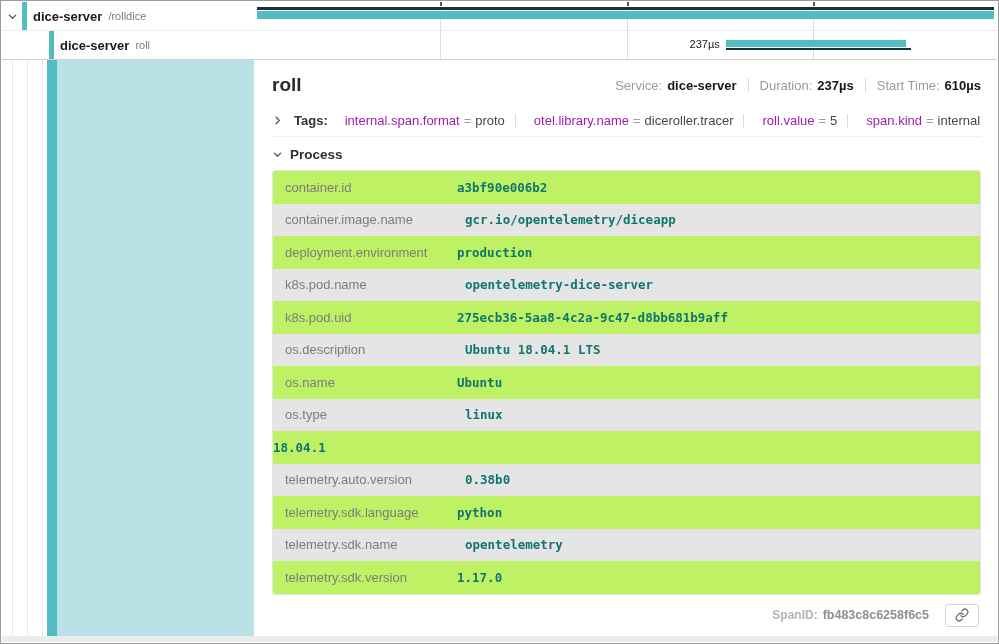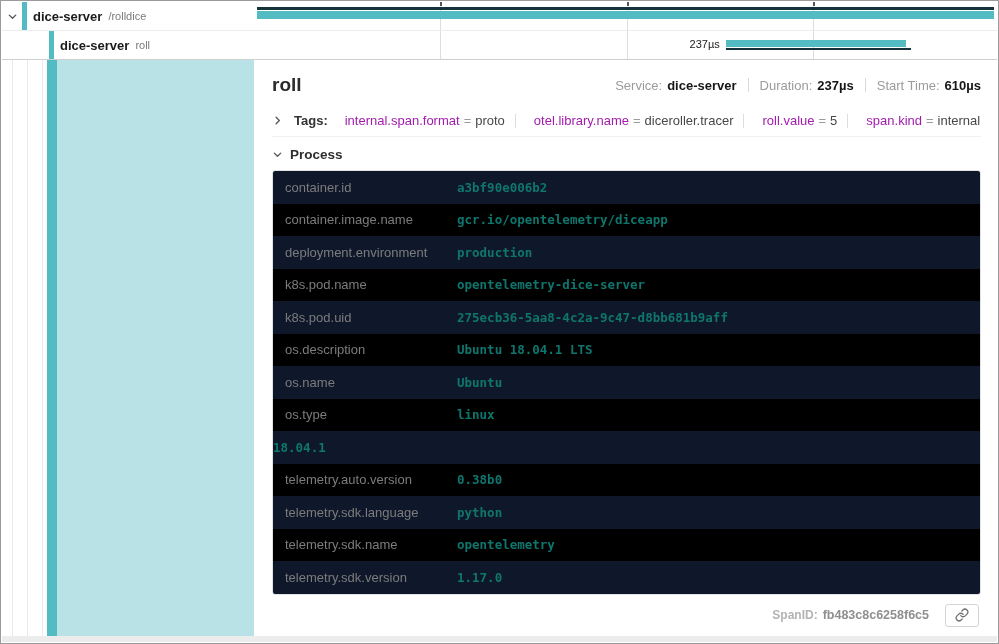--- a/index.html
+++ b/index.html
@@ -53,22 +53,22 @@
   .tags-row{display:flex;align-items:center;padding:7px 0 8px;font-size:13px;border-bottom:1px solid #f2f2f2;}
   .tags-label{font-weight:700;color:#333;margin:0 9px 0 7px;}
   .tags-list{display:flex;align-items:center;white-space:nowrap;}
   .tag-key{color:#a21caf;padding-left:8px;}
   .tag-eq{color:#9b9b9b;margin:0 4px;}
   .tag-val{color:#484848;}
   .tdiv{width:1px;height:14px;background:#ddd;margin:0 10px;}
   .proc-header{display:flex;align-items:center;padding:10px 0 8px;font-size:13.5px;font-weight:700;color:#2e2e2e;}
   .proc-header .chev{margin-right:7px;}
   .kv-table{border:1px solid #e3e3e3;border-radius:3px;overflow:hidden;}
-  .kv-row{display:flex;align-items:center;height:32.5px;background:#0f172a;font-size:13px;box-sizing:border-box;}
-  .kv-row.alt{background:#000000;}
+  .kv-row{display:flex;align-items:center;height:32.5px;background:#bef264;font-size:13px;box-sizing:border-box;}
+  .kv-row.alt{background:#e5e5e5;gap:8px;}
   .kv-key{width:172px;padding-left:12px;color:#7c7c7c;flex-shrink:0;}
   .kv-val{font-family:"DejaVu Sans Mono","Liberation Mono",monospace;font-size:12.5px;font-weight:700;color:var(--value-teal);white-space:nowrap;}
   .dp-footer{display:flex;justify-content:flex-end;align-items:center;padding:9px 2px 0 0;font-weight:bold;}
   .sid-label{font-size:12px;color:#b3b3b3;margin-right:5px;}
   .sid-val{font-size:12.5px;color:#8f8f8f;margin-right:16px;}
   .link-btn{width:34px;height:23px;border:1px solid #d4d4d4;border-radius:3px;background:#fff;
             display:flex;align-items:center;justify-content:center;cursor:pointer;padding:0;}
 </style>
 </head>
 <body>

